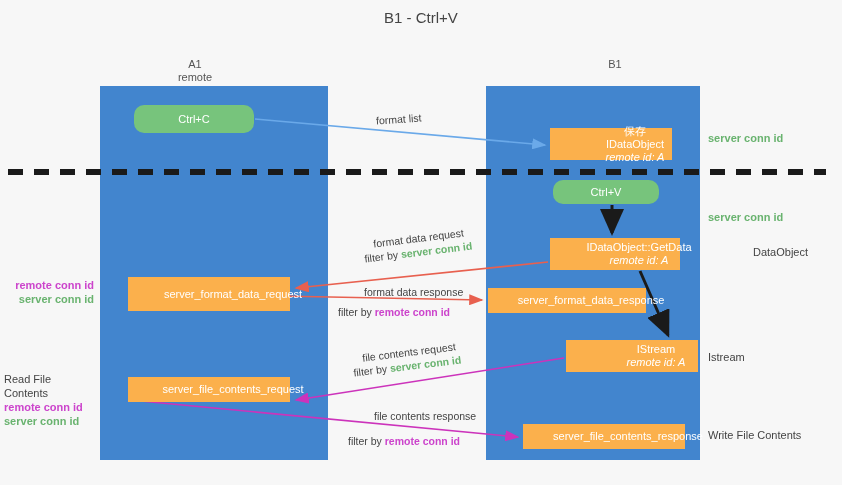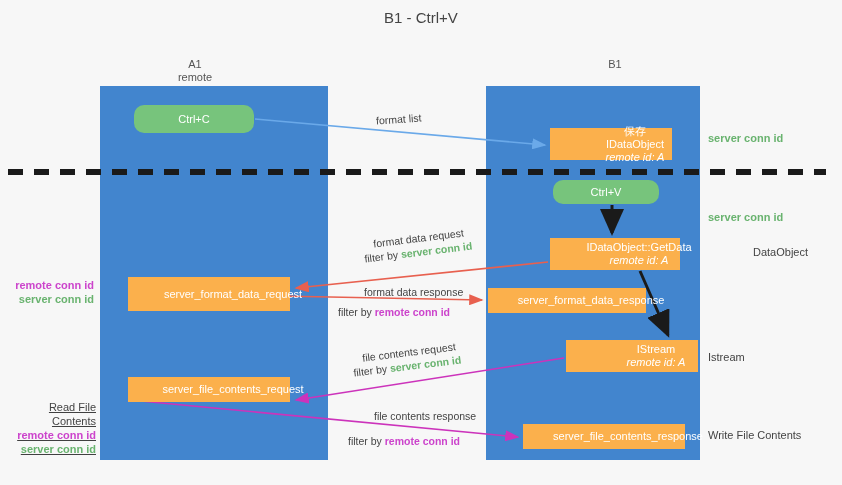--- a/index.html
+++ b/index.html
@@ -64,21 +64,21 @@
   .green-txt{color:#69b36f;font-weight:bold;}
   .magenta-txt{color:#cc44cc;font-weight:bold;}
   #rl-server-conn-1{left:708px;top:131px;}
   #rl-server-conn-2{left:708px;top:210px;}
   #rl-dataobject{left:708px;top:245px;color:#444;padding-left:45px;}
   #rl-istream{left:708px;top:350px;color:#444;}
   #rl-write-file{left:708px;top:428px;color:#444;}
 
   
   #ll-block-1{position:absolute;left:6px;top:278px;text-align:right;width:88px;font-size:11px;line-height:14px;}
-  #ll-block-2{position:absolute;left:4px;top:400px;text-align:right;width:92px;font-size:11px;line-height:14px;text-decoration:underline;}
+  #ll-block-2{position:absolute;left:4px;top:372px;text-align:left;width:92px;font-size:11px;line-height:14px;}
   #ll-read-file{color:#444;font-weight:normal;}
 
   
   .cap{position:absolute;font-size:10.5px;line-height:14px;color:#444;white-space:nowrap;}
 
   #cap-format-list{left:376px;top:112px;transform:rotate(-4deg);}
   #cap-fdreq-1{left:373px;top:231px;transform:rotate(-7deg);}
   #cap-fdreq-2{left:364px;top:245px;transform:rotate(-7deg);}
   #cap-fdresp-1{left:364px;top:285px;}
   #cap-fdresp-2{left:338px;top:305px;}

